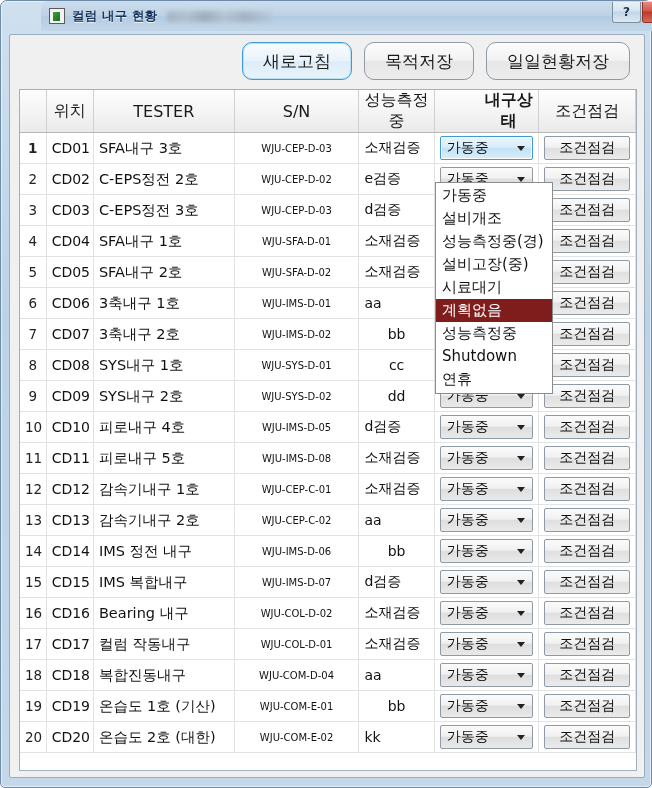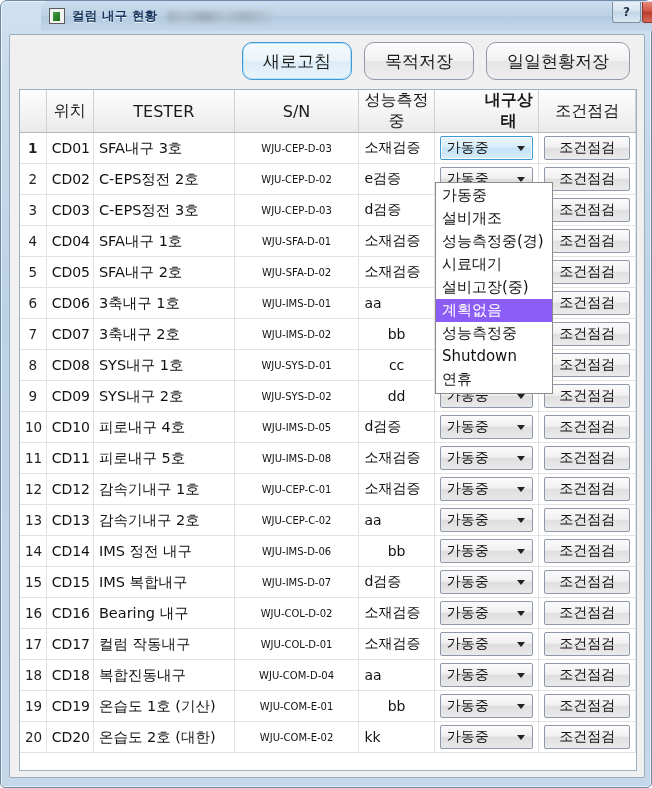--- a/index.html
+++ b/index.html
@@ -256,21 +256,21 @@
   }
   .dd-item {
     height: 23px;
     line-height: 23px;
     padding-left: 6px;
     font-size: 15px;
     color: #111;
     white-space: nowrap;
   }
   .dd-item.sel {
-    background: #8b5cf6;
+    background: #7f1d1d;
     color: #ffffff;
   }
 
   
   .chkbtn {
     height: 24px;
     box-sizing: border-box;
     border: 1px solid #9099a6;
     border-radius: 2px;
     background: linear-gradient(to bottom, #fbfbfb 0%, #f1f1f1 46%, #e0e0e0 52%, #ebebeb 100%);
@@ -647,22 +647,22 @@
               </td>
             </tr>
           </tbody>
       </table>
     </div>
 
     <div class="dropdown">
         <div class="dd-item">가동중</div>
         <div class="dd-item">설비개조</div>
         <div class="dd-item">성능측정중(경)</div>
+        <div class="dd-item">설비고장(중)</div>
         <div class="dd-item">시료대기</div>
-        <div class="dd-item">설비고장(중)</div>
         <div class="dd-item sel">계획없음</div>
         <div class="dd-item">성능측정중</div>
         <div class="dd-item">Shutdown</div>
         <div class="dd-item">연휴</div>
       </div>
 
   </div>
 </div>
 
 </body></html>

